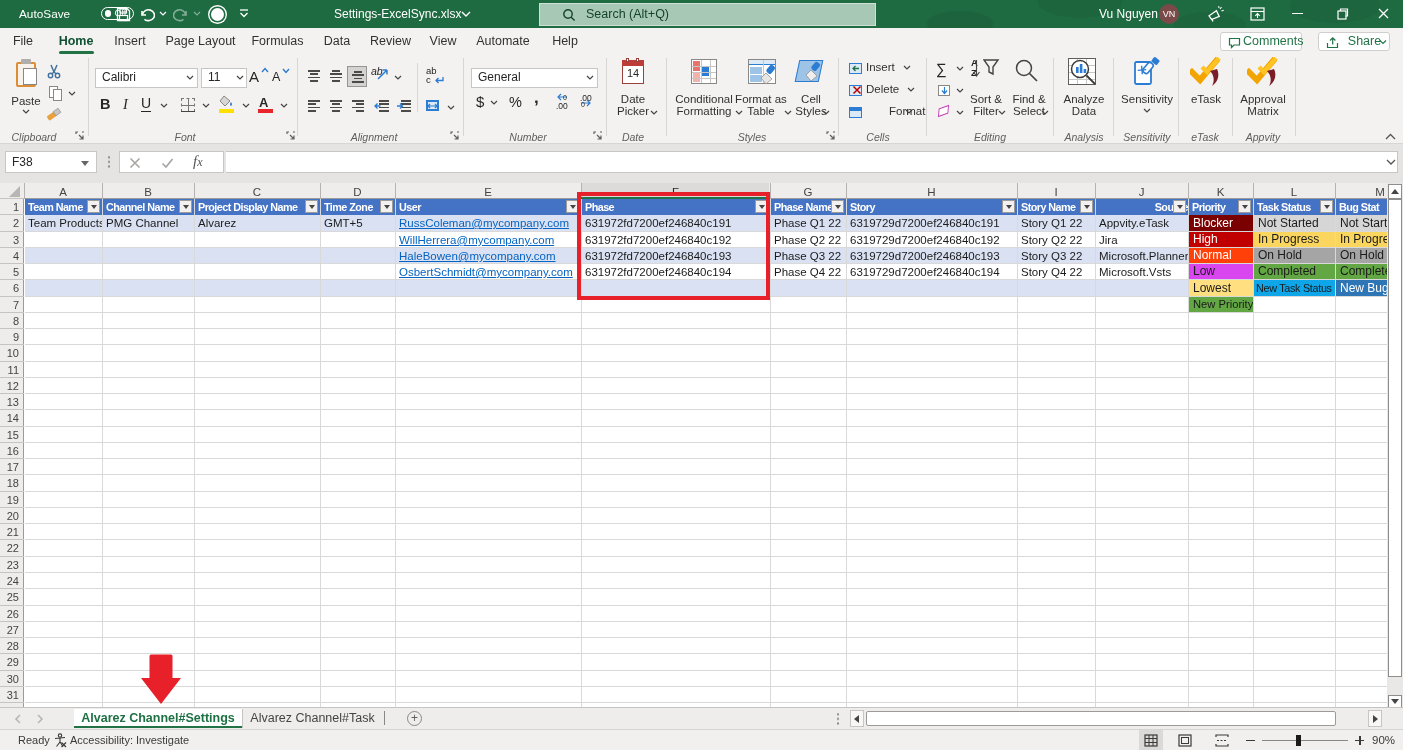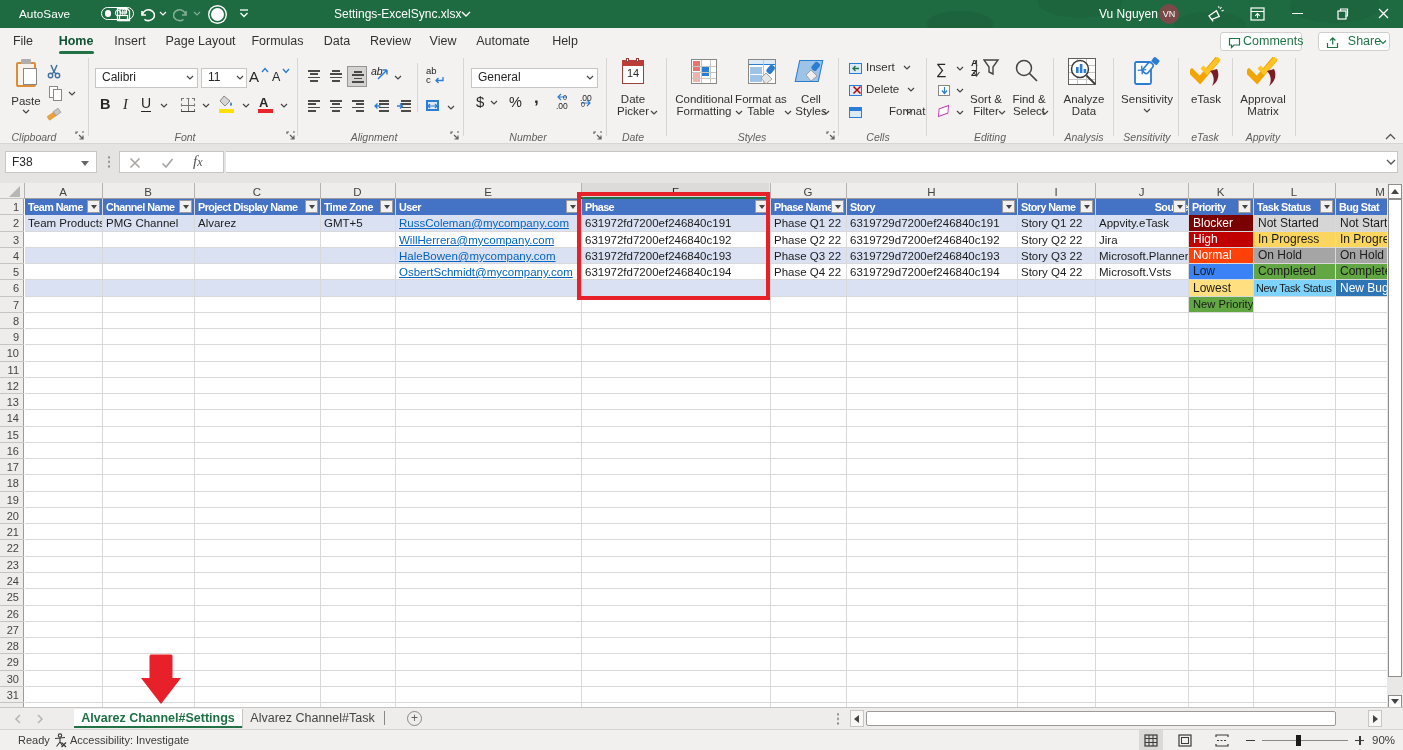--- a/index.html
+++ b/index.html
@@ -70,20 +70,24 @@
       </svg>
 <div style="position:absolute;left:211px;top:7.5px;width:13px;height:13px;border-radius:50%;background:#fff;box-shadow:0 0 0 1.6px #1e6b41,0 0 0 3px #fff;"></div>
 <svg class="abs" style="left:239px;top:9px;" width="10" height="9" viewBox="0 0 10 9">
         <path d="M1 1 h8" stroke="#fff" stroke-width="1.3"></path>
         <path d="M1.5 4 l3.5 3.5 L8.5 4" fill="none" stroke="#fff" stroke-width="1.3"></path>
       </svg>
 <span class="tb-text" style="left:334px;font-size:12px;">Settings-ExcelSync.xlsx</span>
 <svg class="abs" style="left:461px;top:11px;" width="10" height="7" viewBox="0 0 10 7">
         <path d="M1 1 l4 4 l4-4" fill="none" stroke="#fff" stroke-width="1.4"></path>
       </svg>
+<div class="searchbox"><svg style="position:absolute;left:22px;top:4px;" width="14" height="14" viewBox="0 0 14 14">
+          <circle cx="6" cy="6" r="4.2" fill="none" stroke="#16432c" stroke-width="1.4"></circle>
+          <path d="M9.2 9.2 L12.6 12.6" stroke="#16432c" stroke-width="1.4"></path>
+        </svg><span>Search (Alt+Q)</span></div>
 <span class="tb-text" style="left:1099px;font-size:12px;">Vu Nguyen</span>
 <div style="position:absolute;left:1159px;top:4px;width:20px;height:20px;border-radius:50%;background:#7a4a49;color:#fff;font-size:9px;text-align:center;line-height:20px;">VN</div>
 <svg class="abs" style="left:1207px;top:6px;" width="18" height="16" viewBox="0 0 18 16">
         <path d="M2 9 L10 5 L12 11 L4 13 z" fill="none" stroke="#fff" stroke-width="1.3" transform="rotate(-8 8 9)"></path>
         <path d="M4.5 12.5 L6 15.5" stroke="#fff" stroke-width="1.3"></path>
         <path d="M13 3 l1.5-2 M14.5 5 l2.2-.8 M12 2 l-.4-1.8" stroke="#fff" stroke-width="1.1"></path>
       </svg>
 <svg class="abs" style="left:1250px;top:7px;" width="15" height="14" viewBox="0 0 15 14">
         <rect x="1" y="1" width="13" height="12" fill="none" stroke="#fff" stroke-width="1.2"></rect>
         <path d="M1 4.5 h13" stroke="#fff" stroke-width="1.1"></path>
@@ -663,28 +667,28 @@
 <div class="cell" style="left:771px;top:264px;width:75px;height:16px;">Phase Q4 22</div>
 <div class="cell" style="left:847px;top:264px;width:170px;height:16px;">6319729d7200ef246840c194</div>
 <div class="cell" style="left:1018px;top:264px;width:77px;height:16px;">Story Q4 22</div>
 <div class="cell" style="left:1096px;top:215px;width:92px;height:16px;">Appvity.eTask</div>
 <div class="cell" style="left:1096px;top:232px;width:92px;height:16px;">Jira</div>
 <div class="cell" style="left:1096px;top:248px;width:92px;height:16px;">Microsoft.Planner</div>
 <div class="cell" style="left:1096px;top:264px;width:92px;height:16px;">Microsoft.Vsts</div>
 <div class="kcell" style="left:1189px;top:215px;width:64px;height:16px;background:#7b0000;color:#fff;font-size:12px;padding-left:4px;line-height:16px;">Blocker</div>
 <div class="kcell" style="left:1189px;top:232px;width:64px;height:15px;background:#c00000;color:#fff;font-size:12px;padding-left:4px;line-height:15px;">High</div>
 <div class="kcell" style="left:1189px;top:248px;width:64px;height:15px;background:#ff4008;color:#fff;font-size:12px;padding-left:4px;line-height:15px;">Normal</div>
-<div class="kcell" style="left:1189px;top:264px;width:64px;height:15px;background:#3b82f6;color:#1b1b1b;font-size:12px;padding-left:4px;line-height:15px;">Low</div>
+<div class="kcell" style="left:1189px;top:264px;width:64px;height:15px;background:#d946ef;color:#1b1b1b;font-size:12px;padding-left:4px;line-height:15px;">Low</div>
 <div class="kcell" style="left:1189px;top:280px;width:64px;height:16px;background:#ffdf80;color:#1b1b1b;font-size:12px;padding-left:4px;line-height:16px;">Lowest</div>
 <div class="kcell" style="left:1189px;top:297px;width:64px;height:15px;background:#62a744;color:#1b1b1b;font-size:11.2px;padding-left:4px;line-height:15px;">New Priority</div>
 <div class="kcell" style="left:1254px;top:215px;width:81px;height:16px;background:#d6d6d6;color:#1b1b1b;font-size:12px;padding-left:4px;line-height:16px;">Not Started</div>
 <div class="kcell" style="left:1254px;top:232px;width:81px;height:15px;background:#fbd65f;color:#1b1b1b;font-size:12px;padding-left:4px;line-height:15px;">In Progress</div>
 <div class="kcell" style="left:1254px;top:248px;width:81px;height:15px;background:#a5a5a5;color:#1b1b1b;font-size:12px;padding-left:4px;line-height:15px;">On Hold</div>
 <div class="kcell" style="left:1254px;top:264px;width:81px;height:15px;background:#62a744;color:#1b1b1b;font-size:12px;padding-left:4px;line-height:15px;">Completed</div>
-<div class="kcell" style="left:1254px;top:280px;width:81px;height:16px;background:#7dd3fc;color:#1b1b1b;font-size:10.8px;padding-left:2px;line-height:16px;"><span style="letter-spacing:-0.3px">New Task Status</span></div>
+<div class="kcell" style="left:1254px;top:280px;width:81px;height:16px;background:#0ea5e9;color:#1b1b1b;font-size:10.8px;padding-left:2px;line-height:16px;"><span style="letter-spacing:-0.3px">New Task Status</span></div>
 <div class="kcell" style="left:1336px;top:215px;width:51px;height:16px;background:#d6d6d6;color:#1b1b1b;font-size:12px;padding-left:4px;line-height:16px;">Not Started</div>
 <div class="kcell" style="left:1336px;top:232px;width:51px;height:15px;background:#fbd65f;color:#1b1b1b;font-size:12px;padding-left:4px;line-height:15px;">In Progress</div>
 <div class="kcell" style="left:1336px;top:248px;width:51px;height:15px;background:#a5a5a5;color:#1b1b1b;font-size:12px;padding-left:4px;line-height:15px;">On Hold</div>
 <div class="kcell" style="left:1336px;top:264px;width:51px;height:15px;background:#62a744;color:#1b1b1b;font-size:12px;padding-left:4px;line-height:15px;">Completed</div>
 <div class="kcell" style="left:1336px;top:280px;width:51px;height:16px;background:#2e75b6;color:#fff;font-size:12px;padding-left:4px;line-height:16px;">New Bug Status</div>
 <div class="abs" style="left:577px;top:192px;width:193px;height:108px;border:4.5px solid #e8202a;"></div>
 <svg class="abs" style="left:140px;top:653px;" width="42" height="52" viewBox="0 0 42 52">
       <path d="M11 1.5 h20 a1.5 1.5 0 0 1 1.5 1.5 V25 H41 L21 51 L1 25 H9.5 V3 a1.5 1.5 0 0 1 1.5-1.5 z" fill="#e8202a"></path>
     </svg>
 <div class="abs" style="left:1387px;top:183px;width:16px;height:546px;background:#e9e8e7;"></div>

